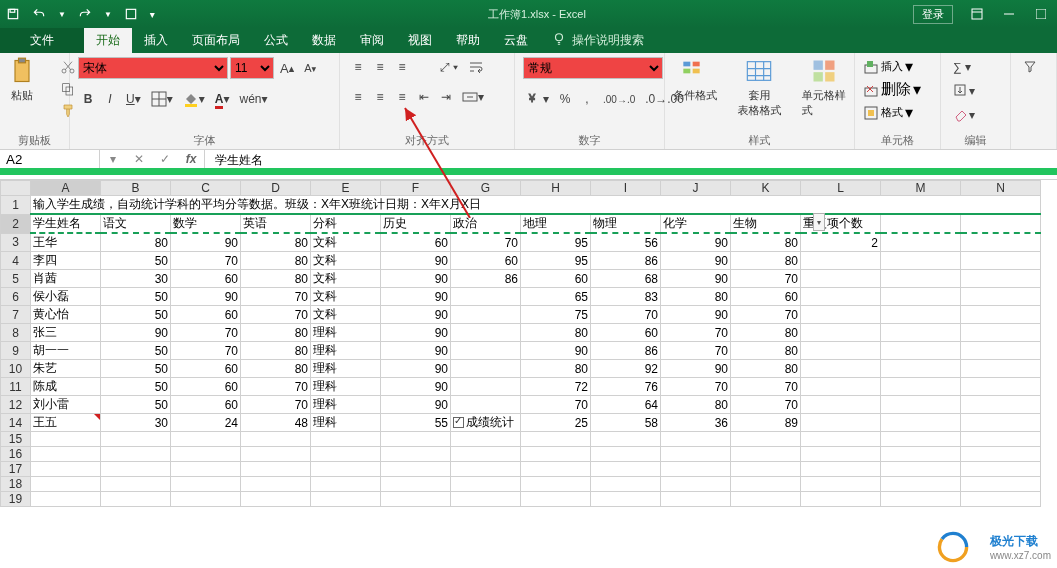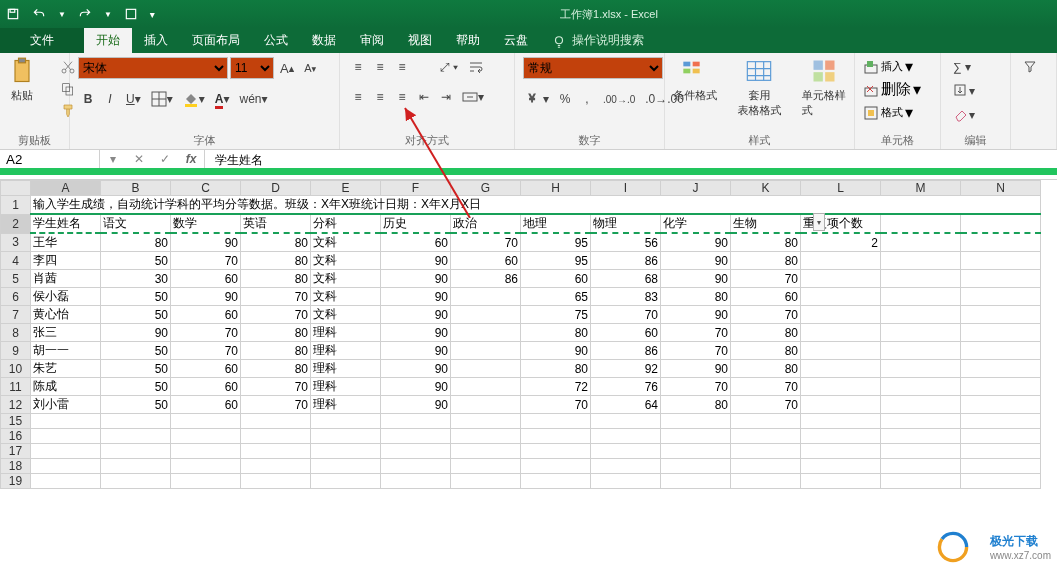--- a/index.html
+++ b/index.html
@@ -10,28 +10,28 @@
     .qa-btn svg { width:14px; height:14px; }
     .tb-center { flex:1; text-align:center; color:#d8f0e0; }
     .tb-right { display:flex; align-items:center; height:100%; }
     .login-box { border:1px solid rgba(255,255,255,.4); padding:1px 8px; font-size:11px; margin-right:8px; cursor:default; }
     .win-btn { width:32px; height:100%; display:flex; align-items:center; justify-content:center; cursor:default; }
     
     .menubar { height: 25px; background:#0d6b38; display:flex; align-items:flex-end; color:#fff; font-size:12px; }
     .tab { padding:4px 12px; cursor:default; }
     .tab.active { background:#f3f3f3; color:#1a6b1a; }
     .tab.file { background:#0a5c2e; color:#fff; padding:4px 30px; }
-    .tellme { display:flex; align-items:flex-end; gap:6px; color:#d0ecd8; padding:4px 12px; }
+    .tellme { display:flex; align-items:flex-start; gap:6px; color:#d0ecd8; padding:4px 12px; }
     .tellme svg { width:14px; height:14px; }
     
     .ribbon { height:97px; background:#f3f3f3; border-bottom:1px solid #d0d0d0; display:flex; }
     .rgroup { border-right:1px solid #e0e0e0; padding:4px 8px 0; display:flex; flex-direction:column; }
     .rgroup-body { flex:1; display:flex; align-items:flex-start; gap:20px; }
     .rgroup-label { text-align:center; font-size:11px; color:#666; height:18px; line-height:18px; }
-    select.rb { border:1px solid #c0c0c0; font-size:12px; height:22px; background:#c2410c; }
+    select.rb { border:1px solid #c0c0c0; font-size:12px; height:22px; background:#ef4444; }
     .rb-btn { min-width:20px; height:20px; display:inline-flex; align-items:center; justify-content:center; font-size:12px; color:#444; border:1px solid transparent; cursor:default; padding:0 3px; }
     .rb-btn svg { width:16px; height:16px; }
     .col-stack { display:flex; flex-direction:column; gap:2px; }
     .row-stack { display:flex; gap:2px; align-items:center; }
     .bigbtn { display:flex; flex-direction:column; align-items:center; gap:3px; width:54px; cursor:default; font-size:11px; color:#333; }
     .bigbtn svg { width:28px; height:28px; }
     
     .formulabar { height:25px; display:flex; border-bottom:7px solid #22c55e; font-size:12px; }
     .namebox { width:100px; border:1px solid #d0d0d0; border-width:0 1px 0 0; padding:2px 6px; }
     .fb-btns { display:flex; align-items:center; border-right:1px solid #d0d0d0; }
@@ -88,20 +88,39 @@
       </span>
     <span class="qa-btn" style="font-size:8px">▼</span>
     <span class="qa-btn">
         <svg viewBox="0 0 24 24" fill="none" stroke="#fff" stroke-width="2">
           <rect x="4" y="4" width="16" height="16"></rect>
         </svg>
       </span>
     <span class="qa-btn" style="font-size:10px">▾</span>
   </div>
   <div class="tb-center">工作簿1.xlsx - Excel</div>
+  <div class="tb-right">
+    <span class="login-box">登录</span>
+    <span class="win-btn">
+        <svg width="12" height="12" stroke="#fff" fill="none">
+          <rect x="1" y="1" width="10" height="10"></rect>
+          <path d="M1 4h10"></path>
+        </svg>
+      </span>
+    <span class="win-btn">
+        <svg width="10" height="10" stroke="#fff">
+          <line x1="0" y1="5" x2="10" y2="5"></line>
+        </svg>
+      </span>
+    <span class="win-btn">
+        <svg width="10" height="10" stroke="#fff" fill="none">
+          <rect x="0" y="0" width="10" height="10"></rect>
+        </svg>
+      </span>
+  </div>
 </div>
 
 <div class="menubar">
   <div class="tab file">文件</div>
   <div class="tab active">开始</div>
   <div class="tab">插入</div>
   <div class="tab">页面布局</div>
   <div class="tab">公式</div>
   <div class="tab">数据</div>
   <div class="tab">审阅</div>
@@ -523,20 +542,37 @@
           <td class="txt"></td>
           <td class="num">70</td>
           <td class="num">64</td>
           <td class="num">80</td>
           <td class="num">70</td>
           <td class="txt"></td>
           <td class="txt"></td>
           <td class="txt"></td>
         </tr>
         <tr>
+          <th class="rowh">14</th>
+          <td class="txt" style="position: relative;">王五<span style="position: absolute; right: 0px; top: 0px; width: 0px; height: 0px; border-left: 6px solid transparent; border-top: 6px solid rgb(208, 32, 32);"></span></td>
+          <td class="num">30</td>
+          <td class="num">24</td>
+          <td class="num">48</td>
+          <td class="txt">理科</td>
+          <td class="num">55</td>
+          <td class="txt"><span class="cb"></span>成绩统计</td>
+          <td class="num">25</td>
+          <td class="num">58</td>
+          <td class="num">36</td>
+          <td class="num">89</td>
+          <td class="txt"></td>
+          <td class="txt"></td>
+          <td class="txt"></td>
+        </tr>
+        <tr>
           <th class="rowh">15</th>
           <td></td>
           <td></td>
           <td></td>
           <td></td>
           <td></td>
           <td></td>
           <td></td>
           <td></td>
           <td></td>

